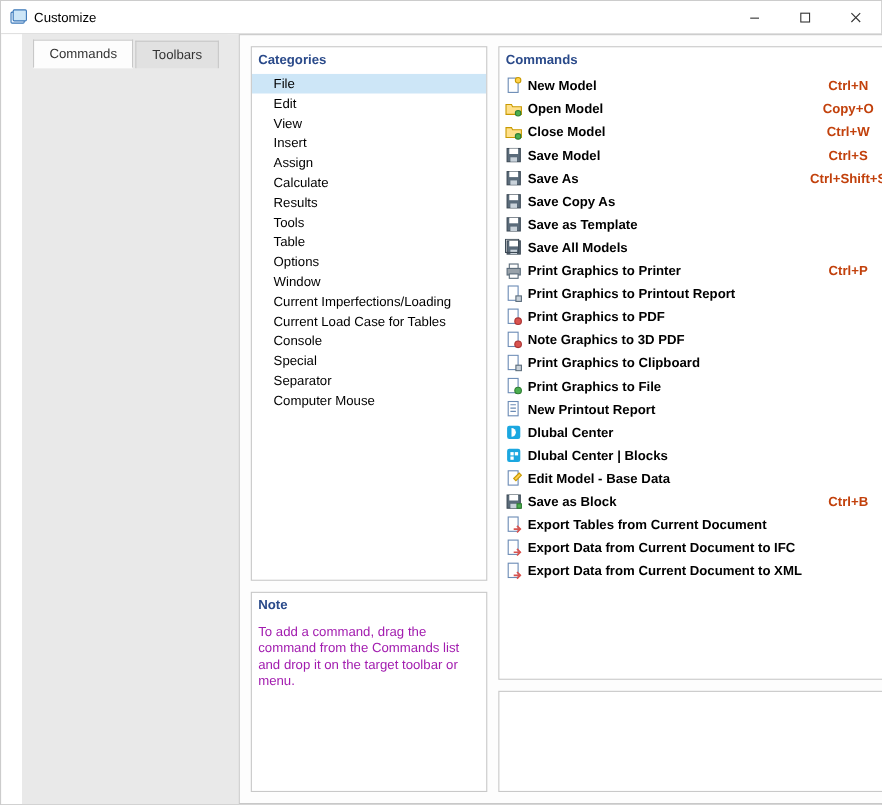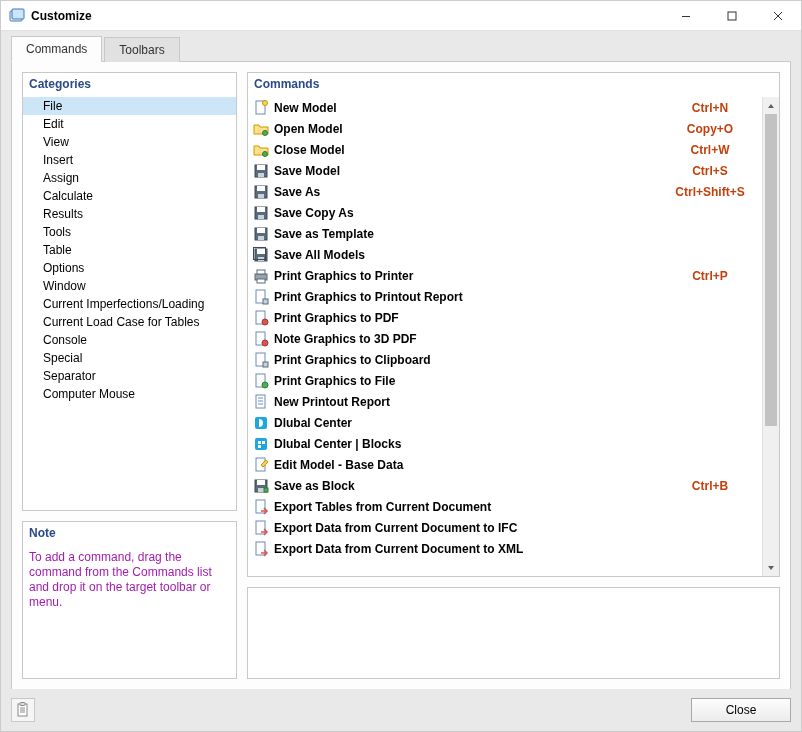--- a/index.html
+++ b/index.html
@@ -19,21 +19,20 @@
     flex-direction: column;
     background: #fff;
   }
   
   .titlebar {
     height: 30px;
     display: flex;
     align-items: center;
     border-bottom: 1px solid #e0e0e0;
     background: #fff;
-    font-weight: bold;
   }
   .titlebar .app-icon {
     width: 16px; height: 16px;
     margin: 0 6px 0 8px;
     display: flex; align-items: center; justify-content: center;
   }
   .titlebar .title {
     flex: 1;
     font-size: 12px;
   }
@@ -43,22 +42,23 @@
   }
   .win-btn {
     width: 46px;
     display: flex; align-items: center; justify-content: center;
     color: #333;
   }
   
   .client {
     flex: 1;
     display: flex;
-    flex-direction: column;
+    flex-direction: row;
     background: #e9e9e9;
+    margin-left: 19px;
   }
   .tabstrip {
     height: 30px;
     display: flex;
     align-items: flex-end;
     padding: 6px 6px 0 10px;
     background: #e9e9e9;
   }
   .tab {
     padding: 5px 14px 5px 14px;
@@ -120,21 +120,21 @@
   }
   .category-item {
     padding: 1px 20px;
     font-size: 12px;
     line-height: 16px;
     cursor: default;
   }
   .category-item.selected {
     background: #cde6f7;
   }
-  .note-panel { height: 158px; }
+  .note-panel { height: 182px; }
   .note-text {
     padding: 4px 8px 6px 6px;
     font-size: 12px;
     line-height: 15px;
     color: #a21caf;
   }
   .rightcol {
     flex: 1;
     display: flex;
     flex-direction: column;

